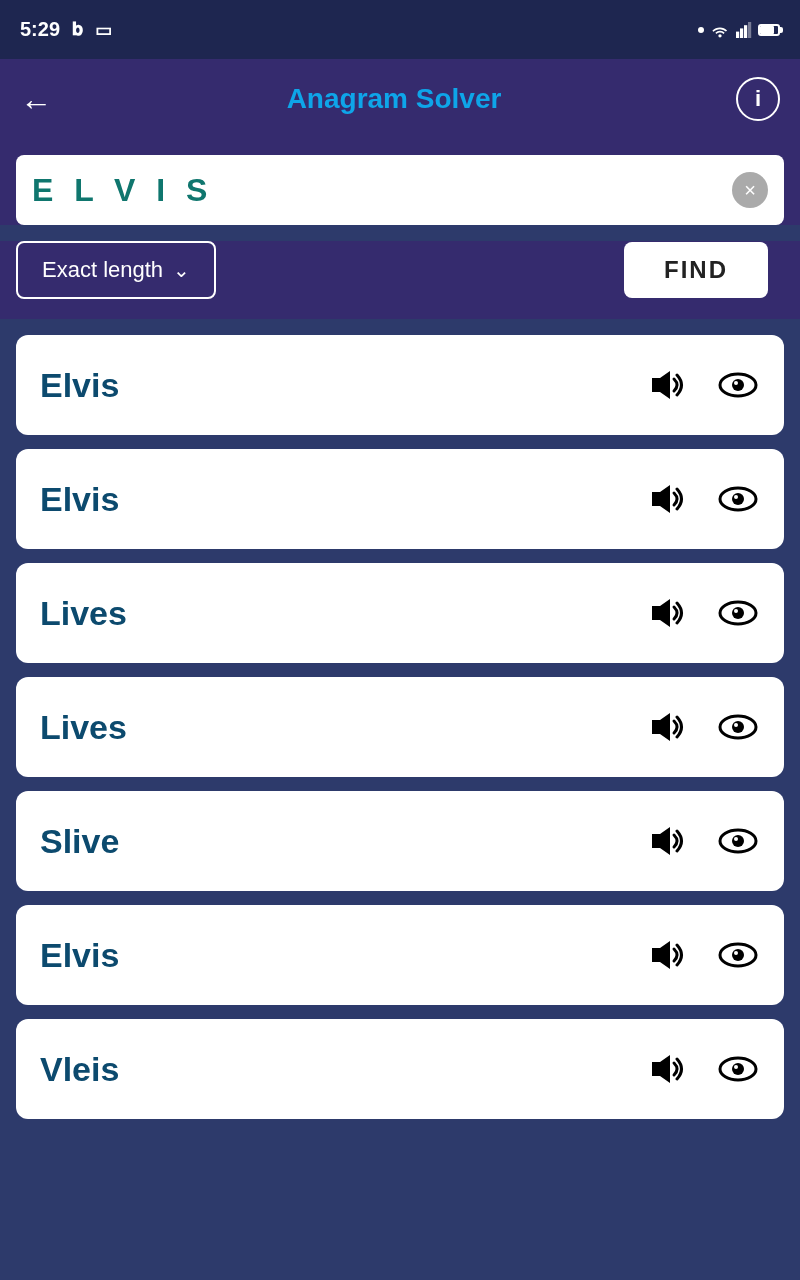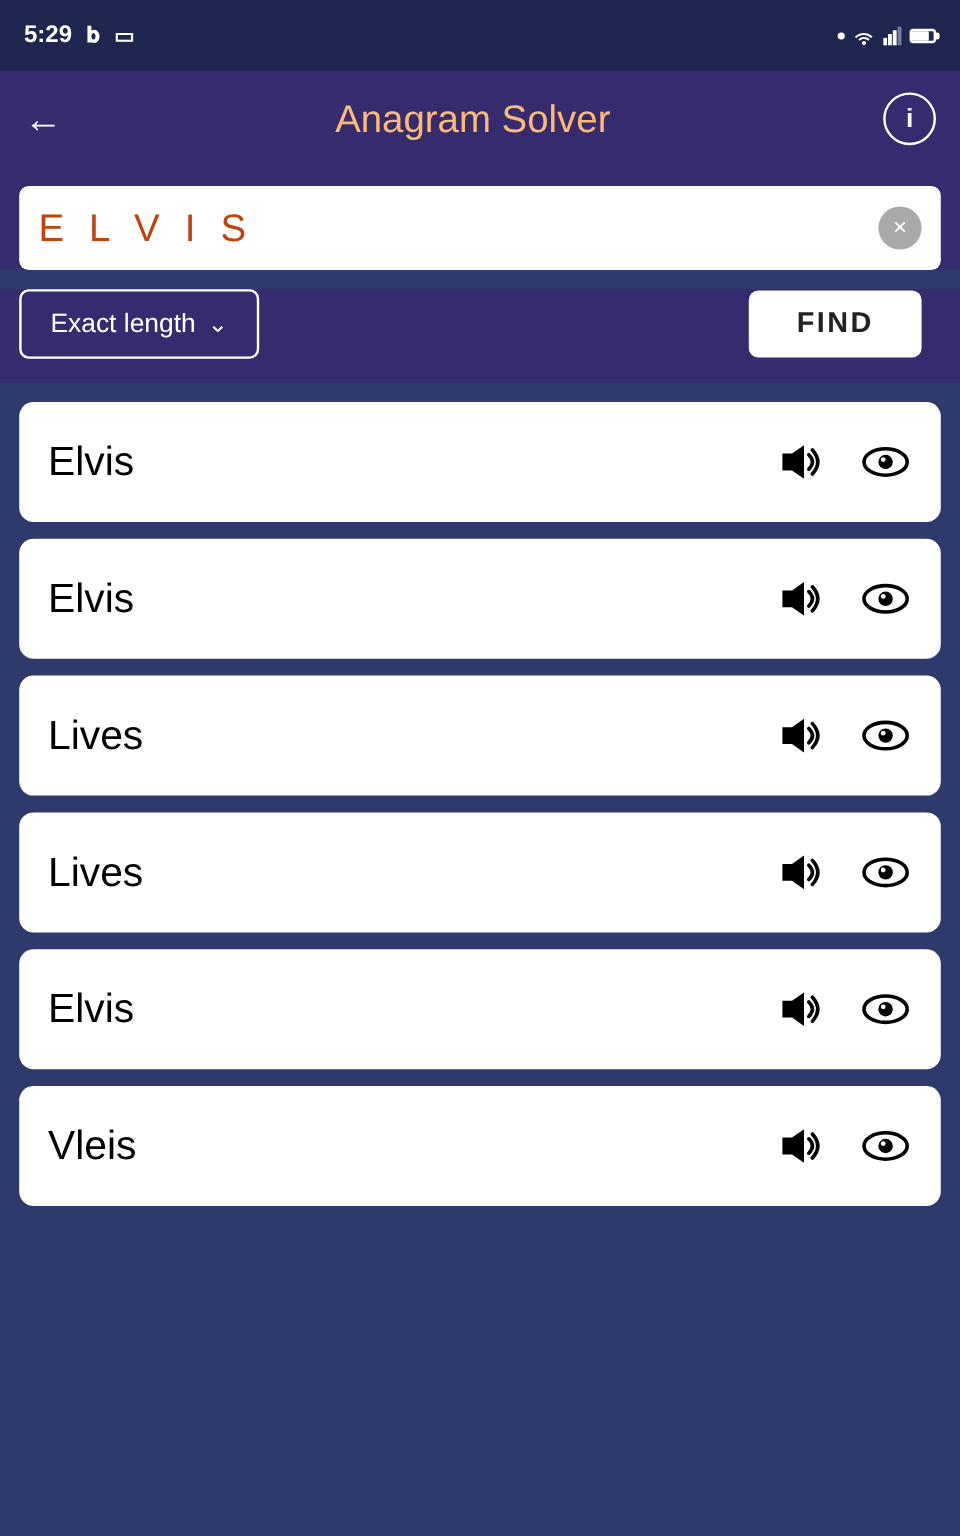--- a/index.html
+++ b/index.html
@@ -89,23 +89,23 @@
       height: 80px;
     }
     .back-btn {
       color: white;
       font-size: 32px;
       cursor: pointer;
       display: flex;
       align-items: center;
     }
     .toolbar-title {
-      color: #fdba74;
-      font-size: 32px;
-      font-weight: normal;
+      color: #0ea5e9;
+      font-size: 28px;
+      font-weight: bold;
     }
     .info-btn {
       width: 44px;
       height: 44px;
       border: 2px solid white;
       border-radius: 50%;
       display: flex;
       align-items: center;
       justify-content: center;
       color: white;
@@ -127,22 +127,22 @@
       padding: 0 16px;
       height: 70px;
       margin-bottom: 16px;
     }
     .search-input {
       flex: 1;
       border: none;
       outline: none;
       font-size: 32px;
       letter-spacing: 6px;
-      font-weight: 400;
-      color: #c2410c;
+      font-weight: 700;
+      color: #0f766e;
       background: transparent;
     }
     .clear-btn {
       width: 36px;
       height: 36px;
       background: #aaa;
       border-radius: 50%;
       display: flex;
       align-items: center;
       justify-content: center;
@@ -201,22 +201,22 @@
       border-radius: 12px;
       display: flex;
       align-items: center;
       padding: 0 24px;
       height: 100px;
       cursor: pointer;
     }
     .result-word {
       flex: 1;
       font-size: 34px;
-      color: #000000;
-      font-weight: 400;
+      color: #0c4a6e;
+      font-weight: 700;
     }
     .result-actions {
       display: flex;
       gap: 30px;
       align-items: center;
     }
     .sound-icon, .eye-icon {
       cursor: pointer;
       display: flex;
       align-items: center;
@@ -354,20 +354,39 @@
       <span class="eye-icon">
         <svg class="eye-svg" viewBox="0 0 44 44" fill="black" xmlns="http://www.w3.org/2000/svg">
           <ellipse cx="22" cy="22" rx="18" ry="11" stroke="black" stroke-width="3" fill="none"></ellipse>
           <circle cx="22" cy="22" r="6" fill="black"></circle>
           <circle cx="20" cy="20" r="2" fill="white"></circle>
         </svg>
       </span>
     </div>
   </div>
     <div class="result-item">
+    <span class="result-word">Slive</span>
+    <div class="result-actions">
+      <span class="sound-icon">
+        <svg class="sound-svg" viewBox="0 0 40 40" fill="black" xmlns="http://www.w3.org/2000/svg">
+          <polygon points="6,13 6,27 14,27 24,34 24,6 14,13"></polygon>
+          <path d="M28,14 Q34,20 28,26" stroke="black" stroke-width="3" fill="none" stroke-linecap="round"></path>
+          <path d="M31,10 Q40,20 31,30" stroke="black" stroke-width="3" fill="none" stroke-linecap="round"></path>
+        </svg>
+      </span>
+      <span class="eye-icon">
+        <svg class="eye-svg" viewBox="0 0 44 44" fill="black" xmlns="http://www.w3.org/2000/svg">
+          <ellipse cx="22" cy="22" rx="18" ry="11" stroke="black" stroke-width="3" fill="none"></ellipse>
+          <circle cx="22" cy="22" r="6" fill="black"></circle>
+          <circle cx="20" cy="20" r="2" fill="white"></circle>
+        </svg>
+      </span>
+    </div>
+  </div>
+    <div class="result-item">
     <span class="result-word">Elvis</span>
     <div class="result-actions">
       <span class="sound-icon">
         <svg class="sound-svg" viewBox="0 0 40 40" fill="black" xmlns="http://www.w3.org/2000/svg">
           <polygon points="6,13 6,27 14,27 24,34 24,6 14,13"></polygon>
           <path d="M28,14 Q34,20 28,26" stroke="black" stroke-width="3" fill="none" stroke-linecap="round"></path>
           <path d="M31,10 Q40,20 31,30" stroke="black" stroke-width="3" fill="none" stroke-linecap="round"></path>
         </svg>
       </span>
       <span class="eye-icon">

